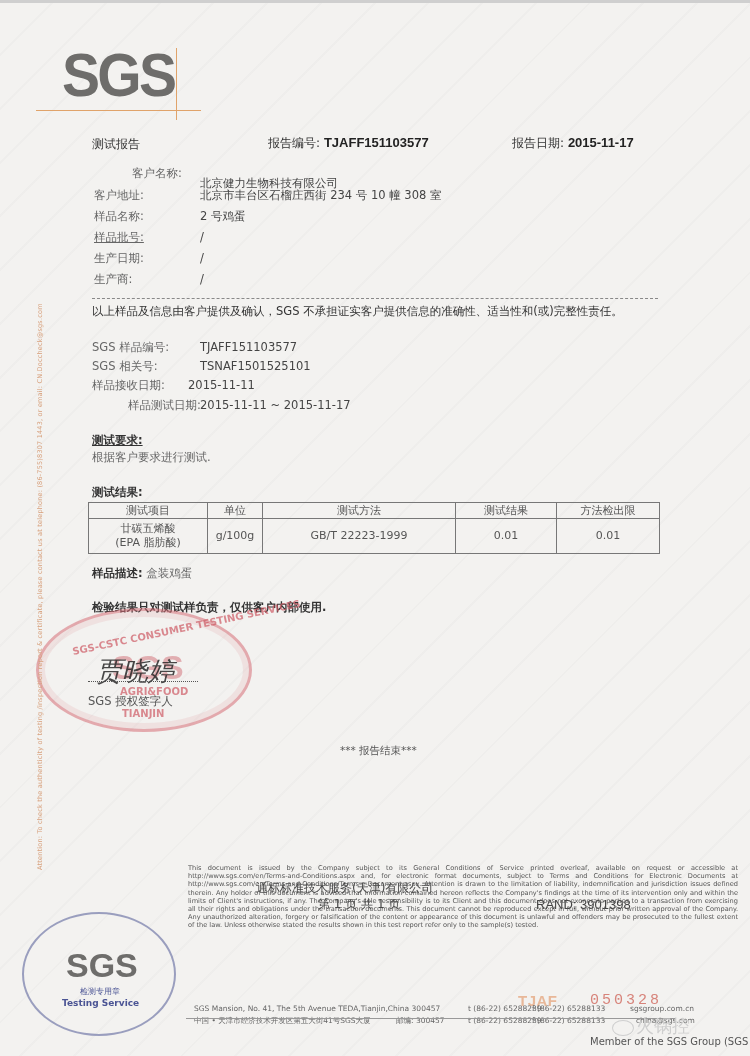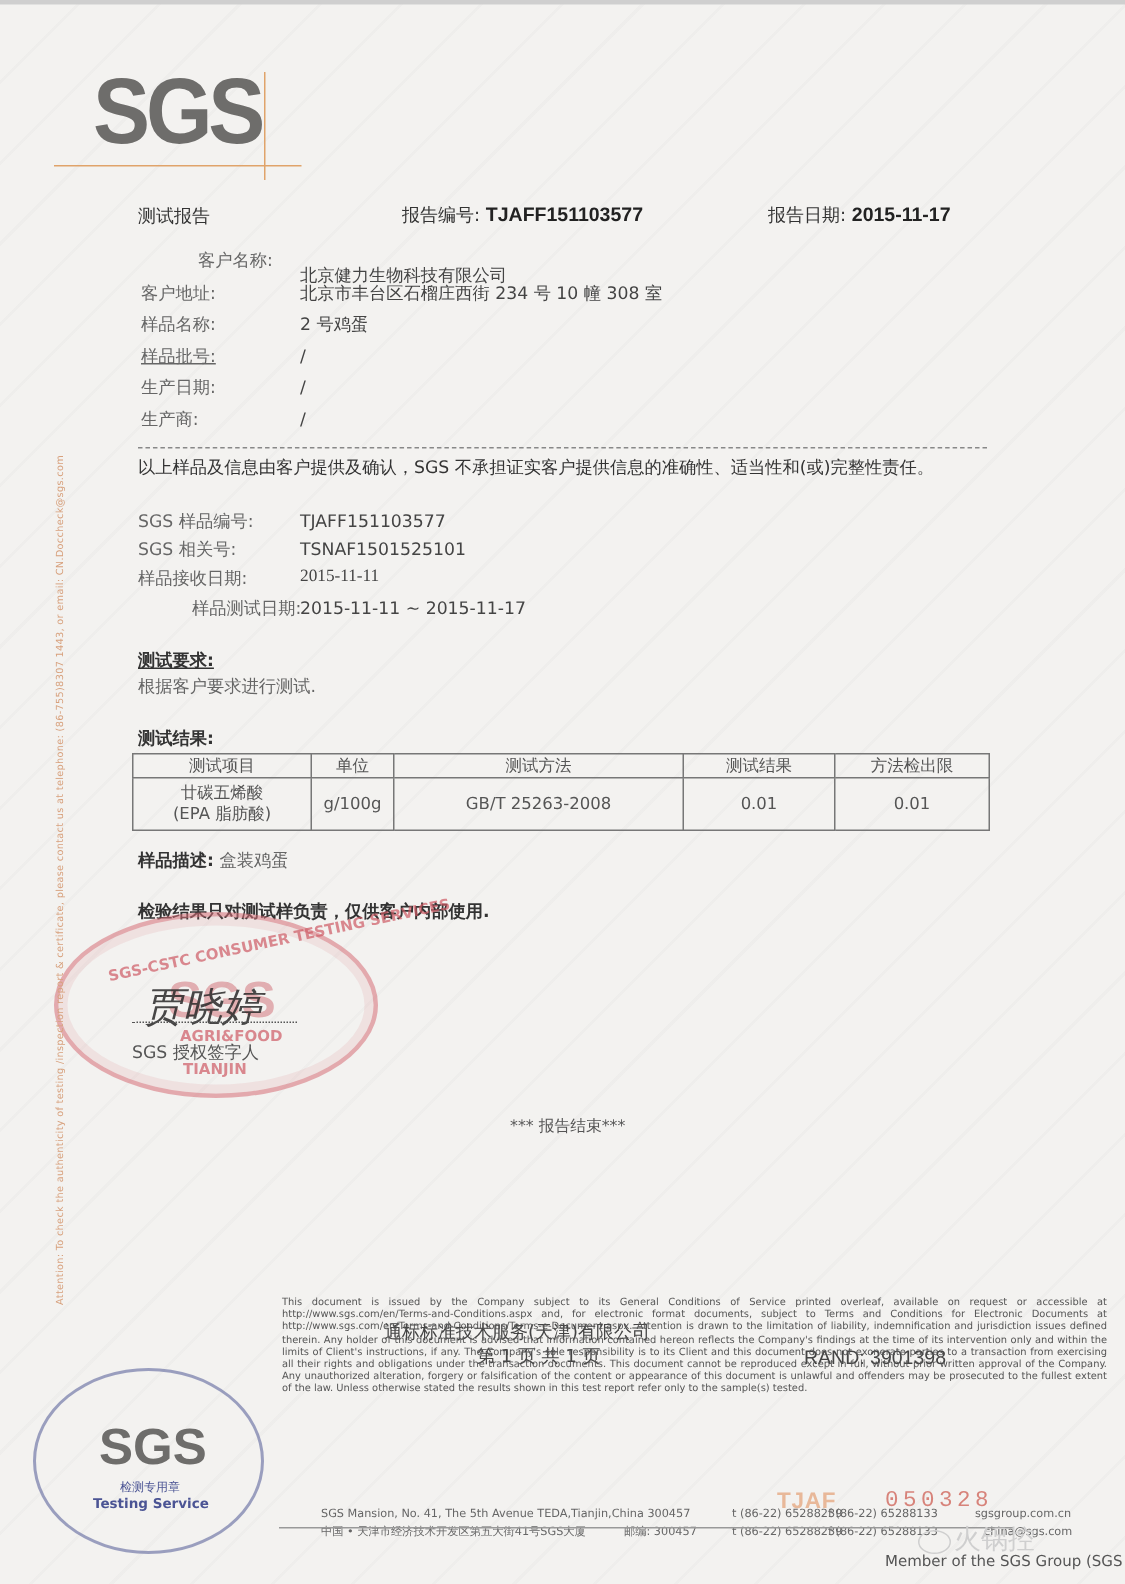--- a/index.html
+++ b/index.html
@@ -51,21 +51,21 @@
   .side-text {
     position: absolute; left: 36px; top: 870px; transform: rotate(-90deg); transform-origin: left top;
     font-size: 6.5px; color: #d7a07c; white-space: nowrap; letter-spacing: 0.2px;
   }
   .footer-company { font-size: 12px; color: #444; }
   .disclaimer {
     left: 188px; top: 864px; width: 550px; font-size: 6.6px; line-height: 8.2px; color: #555;
     white-space: normal; text-align: justify;
   }
   .foot-line { left: 186px; top: 1018px; width: 490px; height: 1px; background: #999; }
-  .addr { font-size: 7.5px; color: #666; margin-left: 20px; }
+  .addr { font-size: 7.5px; color: #666; }
   .tjaf { font-size: 15px; color: #e8b899; font-family: "Liberation Sans", sans-serif; font-weight: bold; letter-spacing: 0.5px; }
   .serial { font-size: 15px; color: #d7837a; font-family: "Liberation Mono", monospace; letter-spacing: 3px; }
   .member { font-size: 10px; color: #555; }
   .round-stamp {
     left: 22px; top: 912px; width: 150px; height: 120px; border-radius: 50%;
     border: 2px solid rgba(80,90,150,0.55);
   }
   .wm { font-size: 18px; color: #cfcfcf; }
 </style>
 </head>
@@ -105,21 +105,21 @@
 
   <div class="abs dash"></div>
   <div class="abs notice">以上样品及信息由客户提供及确认，SGS 不承担证实客户提供信息的准确性、适当性和(或)完整性责任。</div>
 
   <div>
     <div class="abs label" style="left:92px; top:340px;">SGS 样品编号:</div>
     <div class="abs value" style="left:200px; top:340px;">TJAFF151103577</div>
     <div class="abs label" style="left:92px; top:359px;">SGS 相关号:</div>
     <div class="abs value" style="left:200px; top:359px;">TSNAF1501525101</div>
     <div class="abs label" style="left:92px; top:378px;">样品接收日期:</div>
-    <div class="abs value" style="left:200px; top:378px;font-family:Liberation Serif, serif;">2015-11-11</div>
+    <div class="abs value" style="left:188px; top:378px;">2015-11-11</div>
     <div class="abs label" style="left:96px; top:398px;margin-left:32px;">样品测试日期:</div>
     <div class="abs value" style="left:200px; top:398px;">2015-11-11 ~ 2015-11-17</div>
   </div>
 
   <div class="abs bold" style="left:92px; top:433px; font-size:11.5px;text-decoration:underline;">测试要求:</div>
   <div class="abs value" style="left:92px; top:450px; color:#666;">根据客户要求进行测试.</div>
 
   <div class="abs bold" style="left:92px; top:485px; font-size:11.5px;">测试结果:</div>
   <table class="results">
     <thead>
@@ -131,21 +131,21 @@
         <th>方法检出限</th>
       </tr>
     </thead>
     <tbody>
       <tr>
         <td>
           <div>廿碳五烯酸</div>
           <div>(EPA 脂肪酸)</div>
         </td>
         <td>g/100g</td>
-        <td>GB/T 25263-2008</td>
+        <td>GB/T 22223-1999</td>
         <td>0.01</td>
         <td>0.01</td>
       </tr>
     </tbody>
   </table>
 
   <div class="abs" style="left:92px; top:566px; font-size:11.5px;">
     <span class="bold">样品描述:</span>
     <span style="color:#666;font-family:Liberation Serif, serif;">盒装鸡蛋</span>
   </div>

